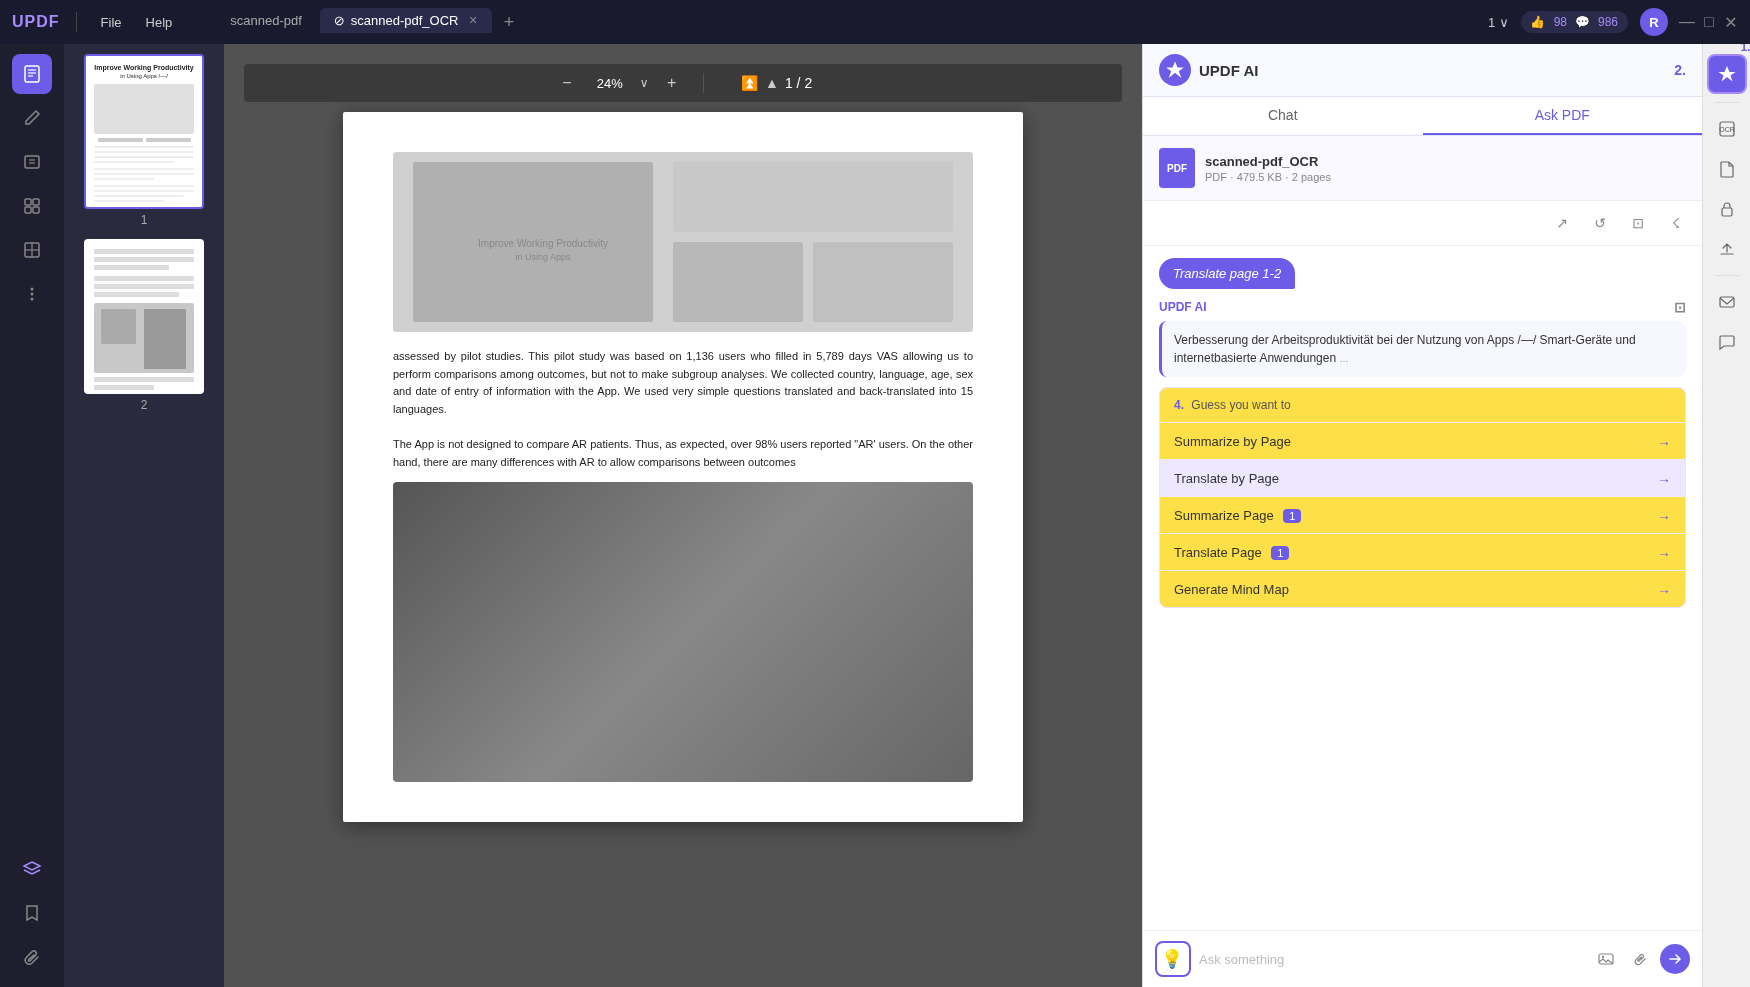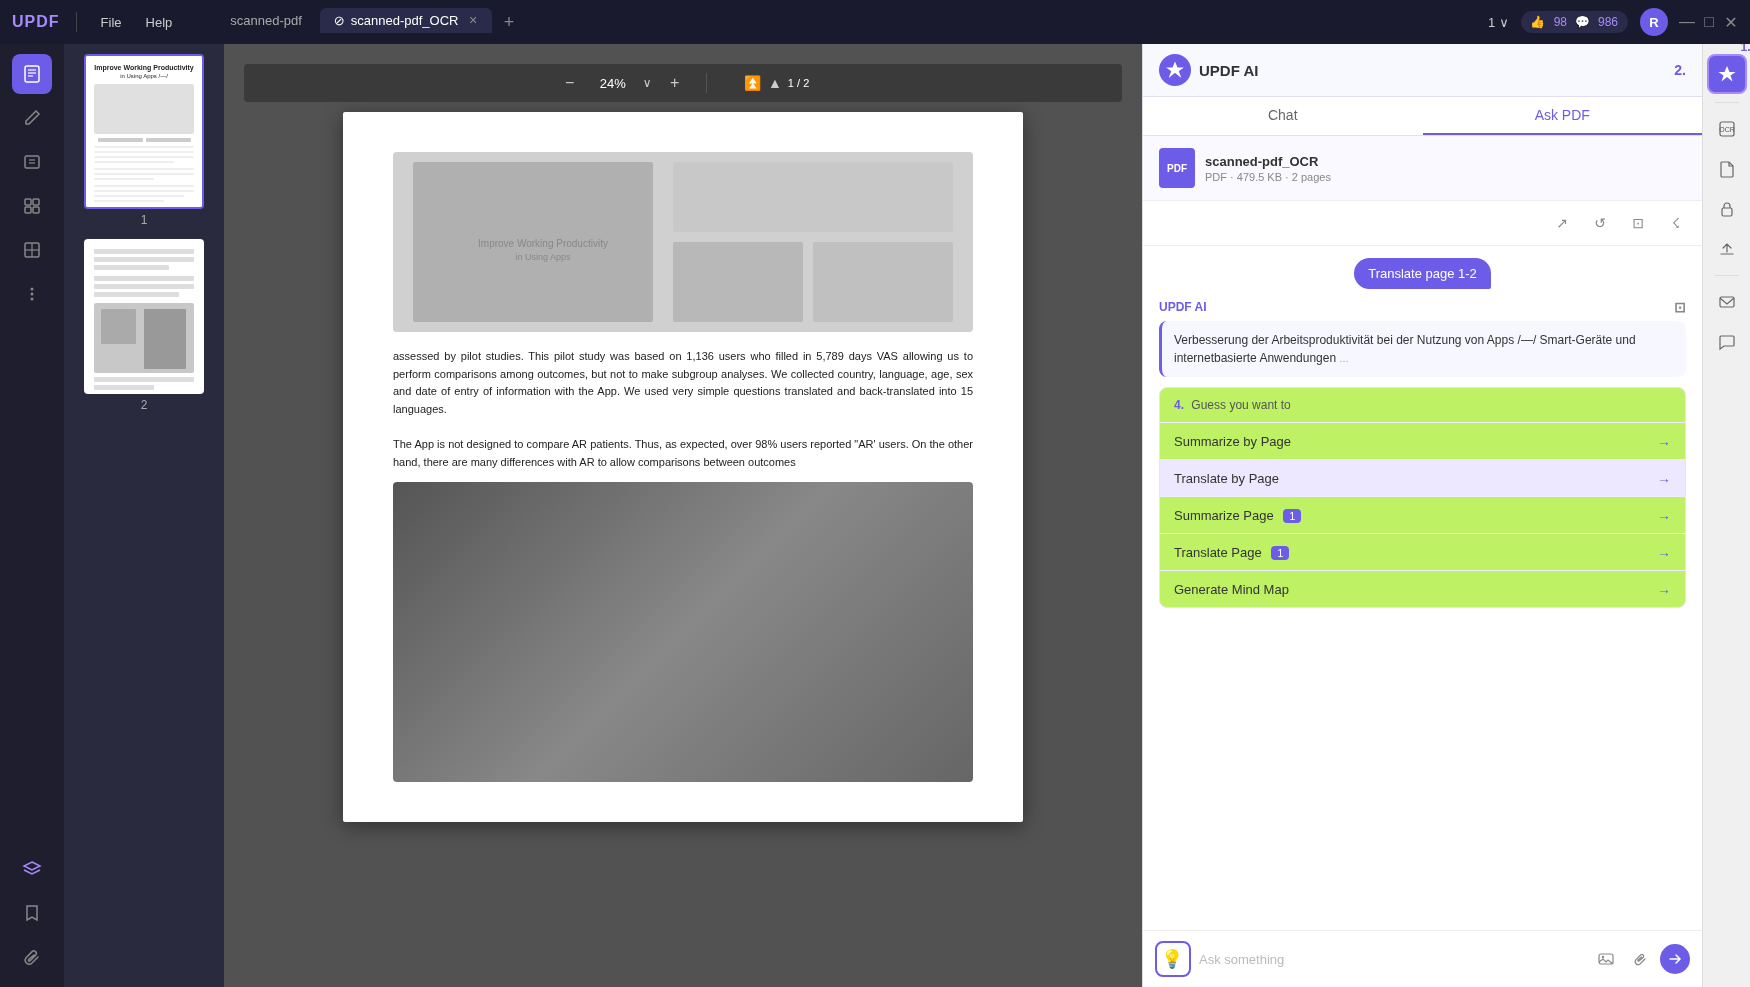--- a/index.html
+++ b/index.html
@@ -405,21 +405,21 @@
       color: #333;
       line-height: 1.5;
       background: #f7f7ff;
       border-radius: 8px;
       padding: 10px 12px;
       border-left: 3px solid #6c5ce7;
     }
 
     
     .guess-section {
-      background: #bef264;
+      background: #fde047;
       border-radius: 8px;
       border: 1px solid #e8e0ff;
       overflow: hidden;
     }
     .guess-header {
       padding: 10px 14px;
       font-size: 12px;
       color: #555;
       font-weight: 500;
     }
@@ -745,21 +745,21 @@
 
     <div class="pdf-toolbar">
       <button class="pdf-zoom-btn">−</button>
       <span class="pdf-zoom-val">24%</span>
       <span class="pdf-zoom-dropdown">∨</span>
       <button class="pdf-zoom-btn">+</button>
       <div style="width:1px;height:20px;background:#555;margin:0 8px;"></div>
       <div class="pdf-nav">
         <button class="pdf-nav-btn">⏫</button>
         <button class="pdf-nav-btn">▲</button>
-        <span style="color:#fff;font-size:11px;">1 / 2</span>
+        <span style="color:#fff;font-size:14px;">1 / 2</span>
       </div>
     </div>
 
     <div class="pdf-page">
       <div style="background:#e0e0e0;height:180px;margin-bottom:16px;border-radius:4px;display:flex;align-items:center;justify-content:center;overflow:hidden;">
         <svg width="580" height="180" viewBox="0 0 580 180" fill="none">
           <rect width="580" height="180" fill="#d0d0d0"></rect>
           <rect x="20" y="10" width="240" height="160" fill="#b0b0b0" rx="2"></rect>
           <rect x="280" y="10" width="280" height="70" fill="#c8c8c8" rx="2"></rect>
           <rect x="280" y="90" width="130" height="80" fill="#b8b8b8" rx="2"></rect>
@@ -818,21 +818,21 @@
 
     <div class="ai-action-bar">
       <div class="ai-action-icon">↗</div>
       <div class="ai-action-icon">↺</div>
       <div class="ai-action-icon">⊡</div>
       <div class="ai-action-icon">☇</div>
     </div>
 
     <div class="ai-chat">
 
-      <div style="display:flex;justify-content:center;">
+      <div style="display:flex;justify-content:flex-start;font-style:italic;">
         <div class="user-bubble">Translate page 1-2</div>
       </div>
 
       <div class="ai-response">
         <div class="ai-response-header">
           <span>UPDF AI</span>
           <span class="ai-response-copy">⊡</span>
         </div>
         <div class="ai-response-text">
           <span>Verbesserung der Arbeitsproduktivität bei der Nutzung von Apps /—/ Smart-Geräte und internetbasierte Anwendungen</span>

